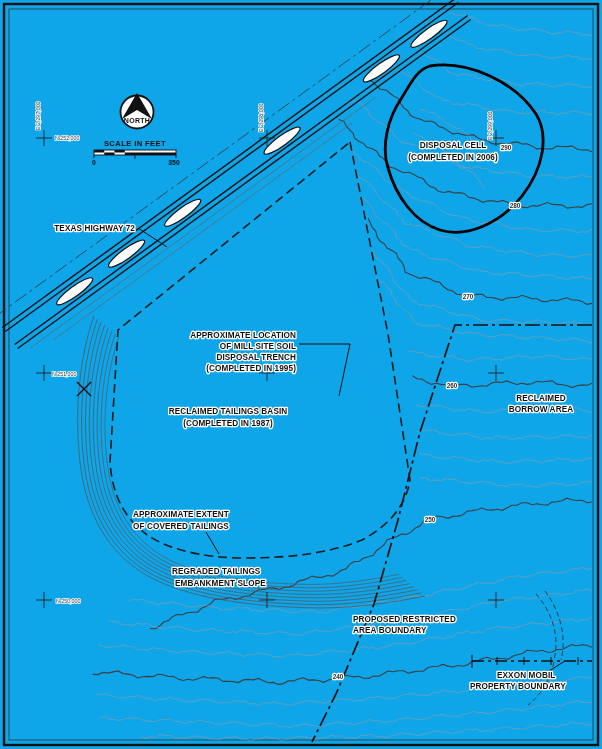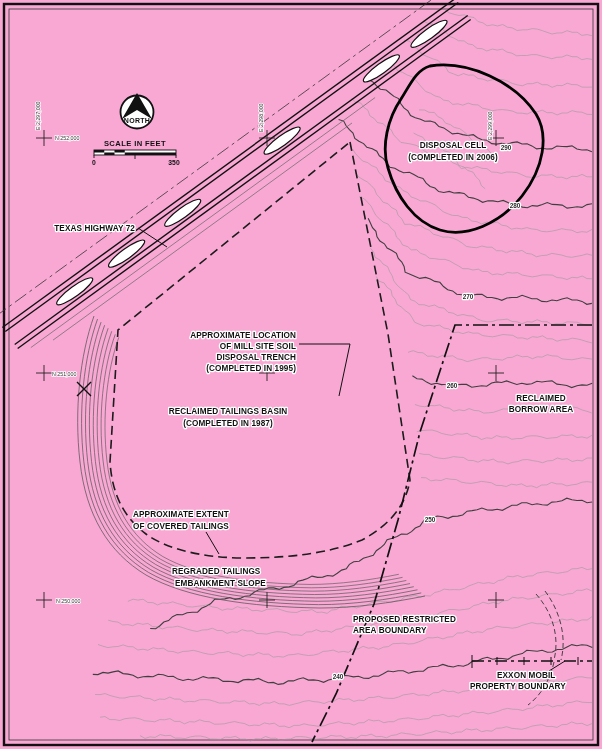--- a/index.html
+++ b/index.html
@@ -1,16 +1,16 @@
 <!DOCTYPE html>
 <html><head>
 <meta charset="utf-8">
 <style>
   html,body{margin:0;padding:0;background:#e8e8e8;}
-  #page{width:602px;height:749px;background:#f9a8d4;position:relative;overflow:hidden;
+  #page{width:602px;height:749px;background:#0ea5e9;position:relative;overflow:hidden;
         font-family:"Liberation Sans",sans-serif;}
   svg{display:block}
   .lbl{font-family:"Liberation Sans",sans-serif;font-weight:bold;font-size:8.2px;fill:#111;
        stroke:#fff;stroke-width:2.6px;paint-order:stroke;stroke-linejoin:round;letter-spacing:.1px;}
   .clabel{font-family:"Liberation Sans",sans-serif;font-weight:bold;font-size:6.4px;fill:#2d2d2d;
        stroke:#fff;stroke-width:2.4px;paint-order:stroke;stroke-linejoin:round;}
   .grid-lbl{font-family:"Liberation Sans",sans-serif;font-size:5.3px;fill:#333;
        stroke:#fff;stroke-width:1.6px;paint-order:stroke;}
   .scale-num{font-family:"Liberation Sans",sans-serif;font-weight:bold;font-size:6.8px;fill:#111;}
   .north-txt{font-family:"Liberation Sans",sans-serif;font-weight:bold;font-size:7px;fill:#111;letter-spacing:.3px;}

